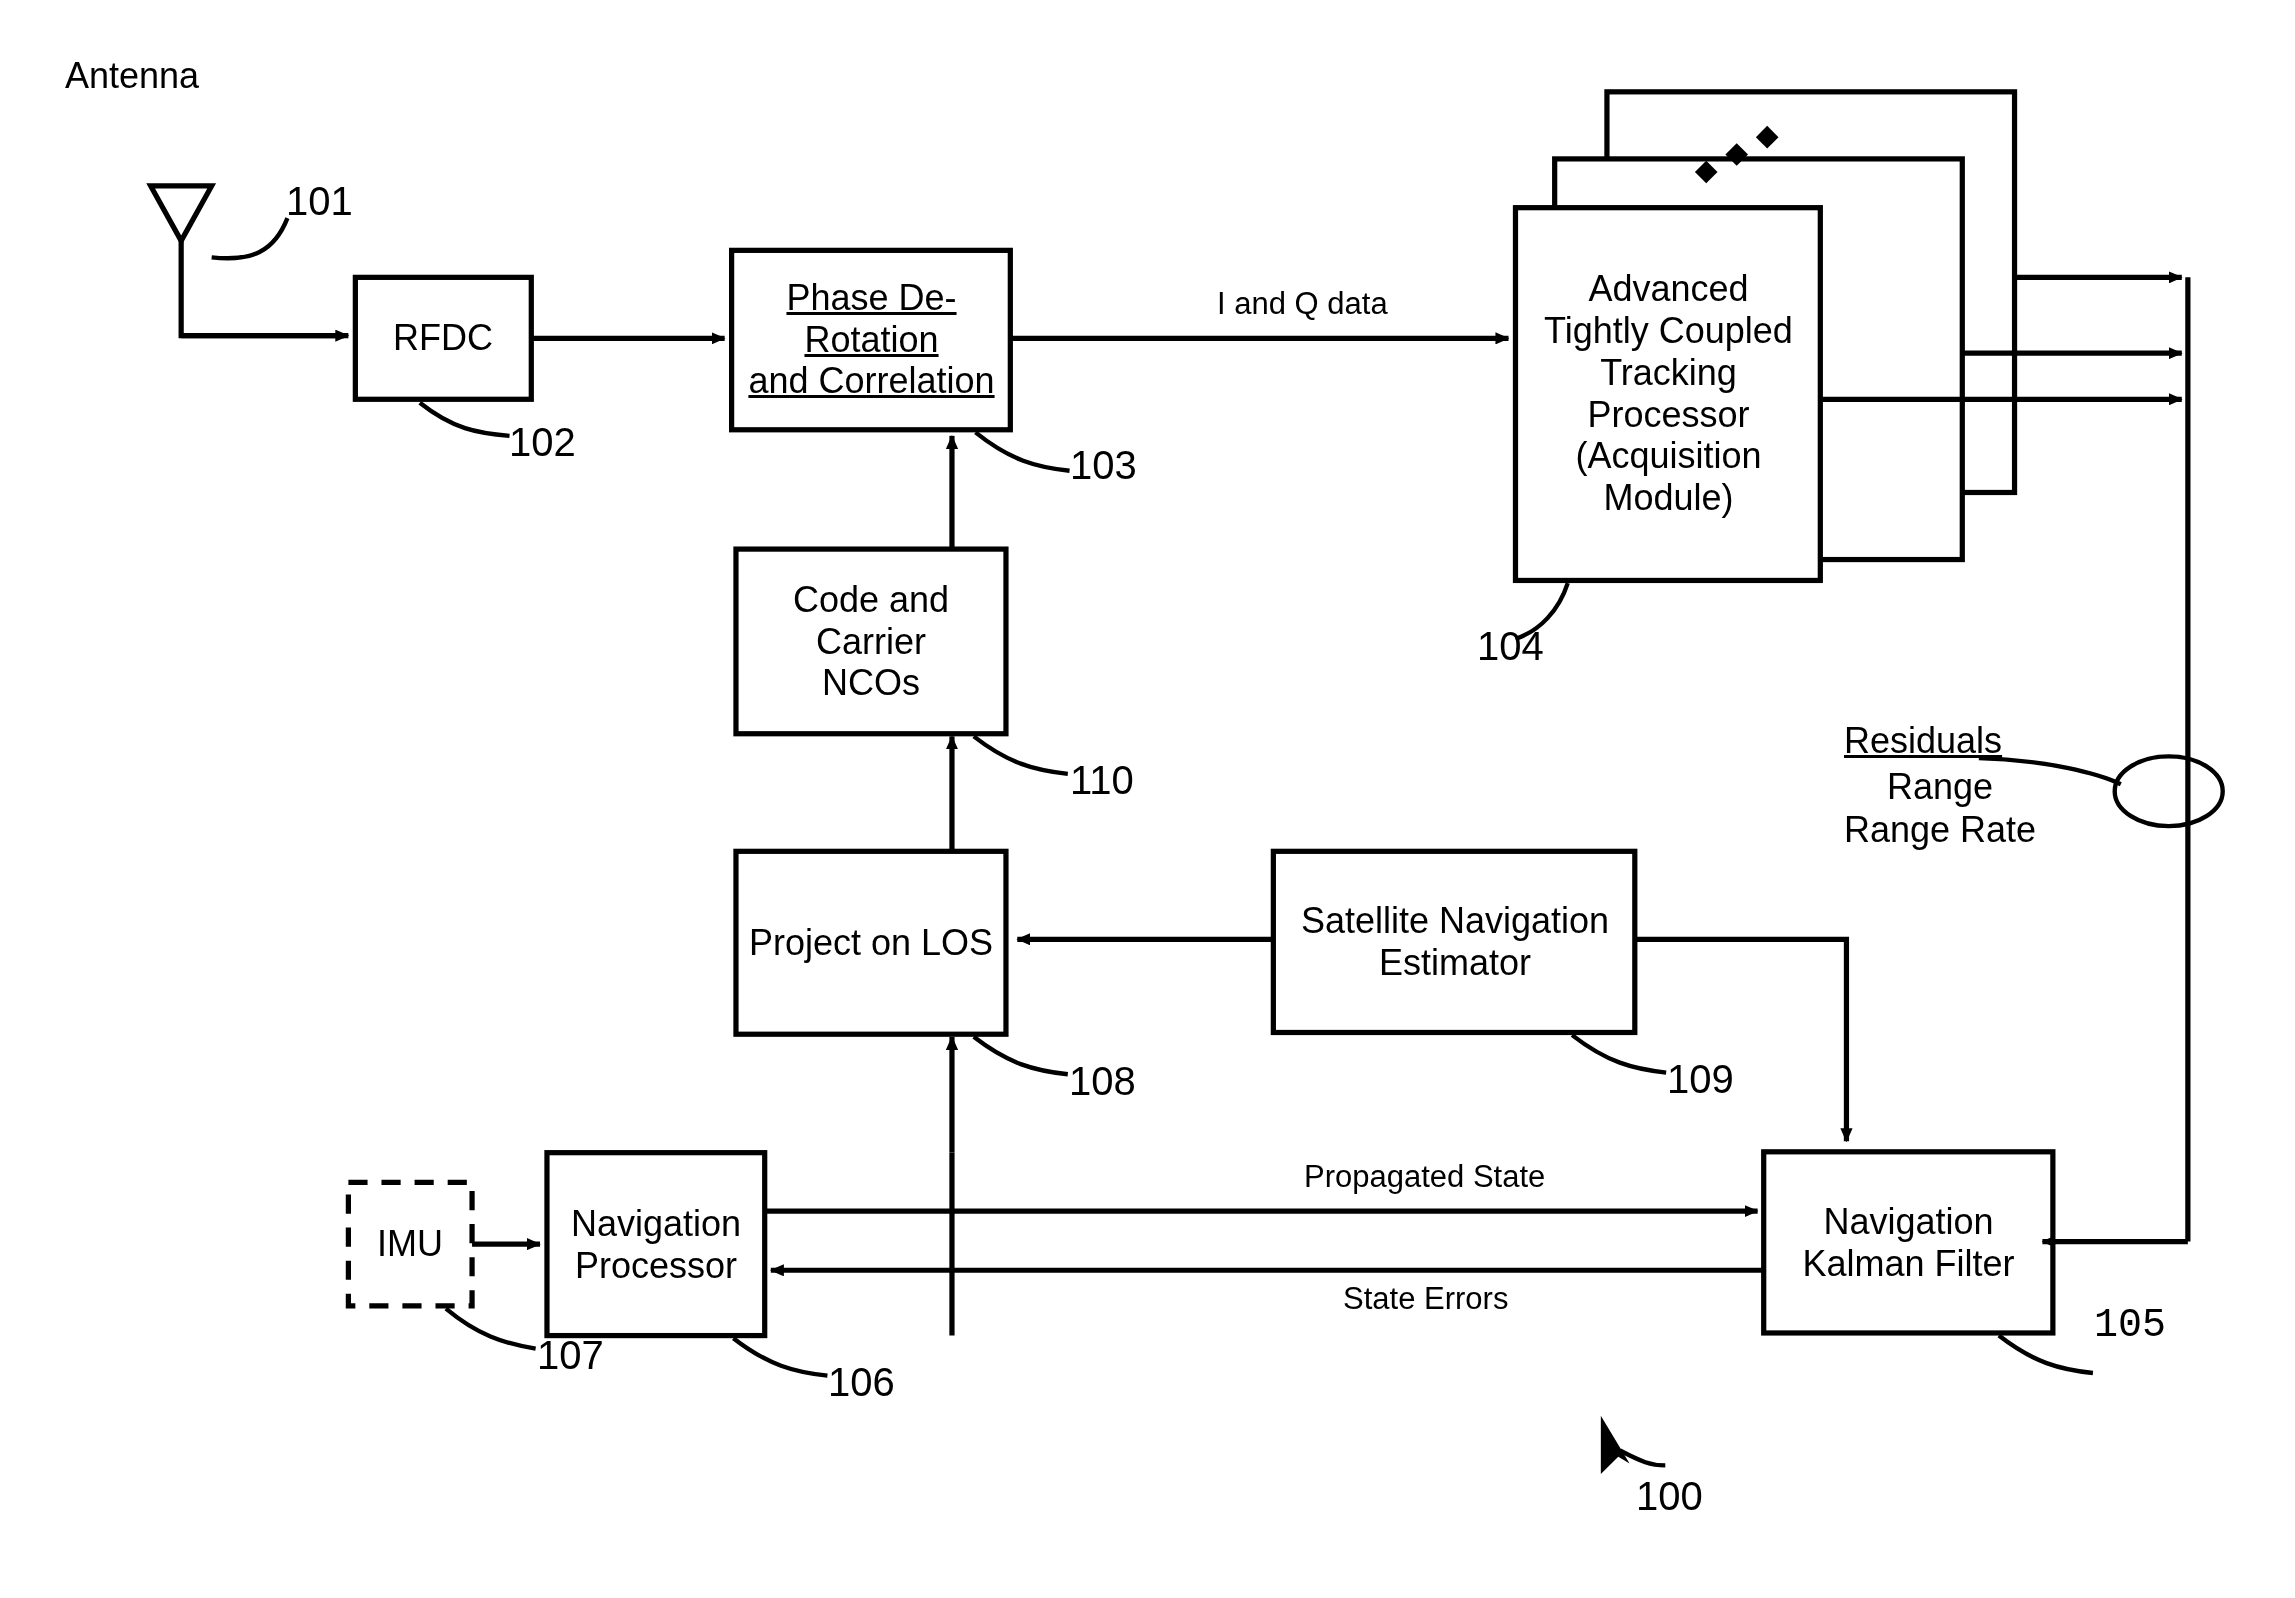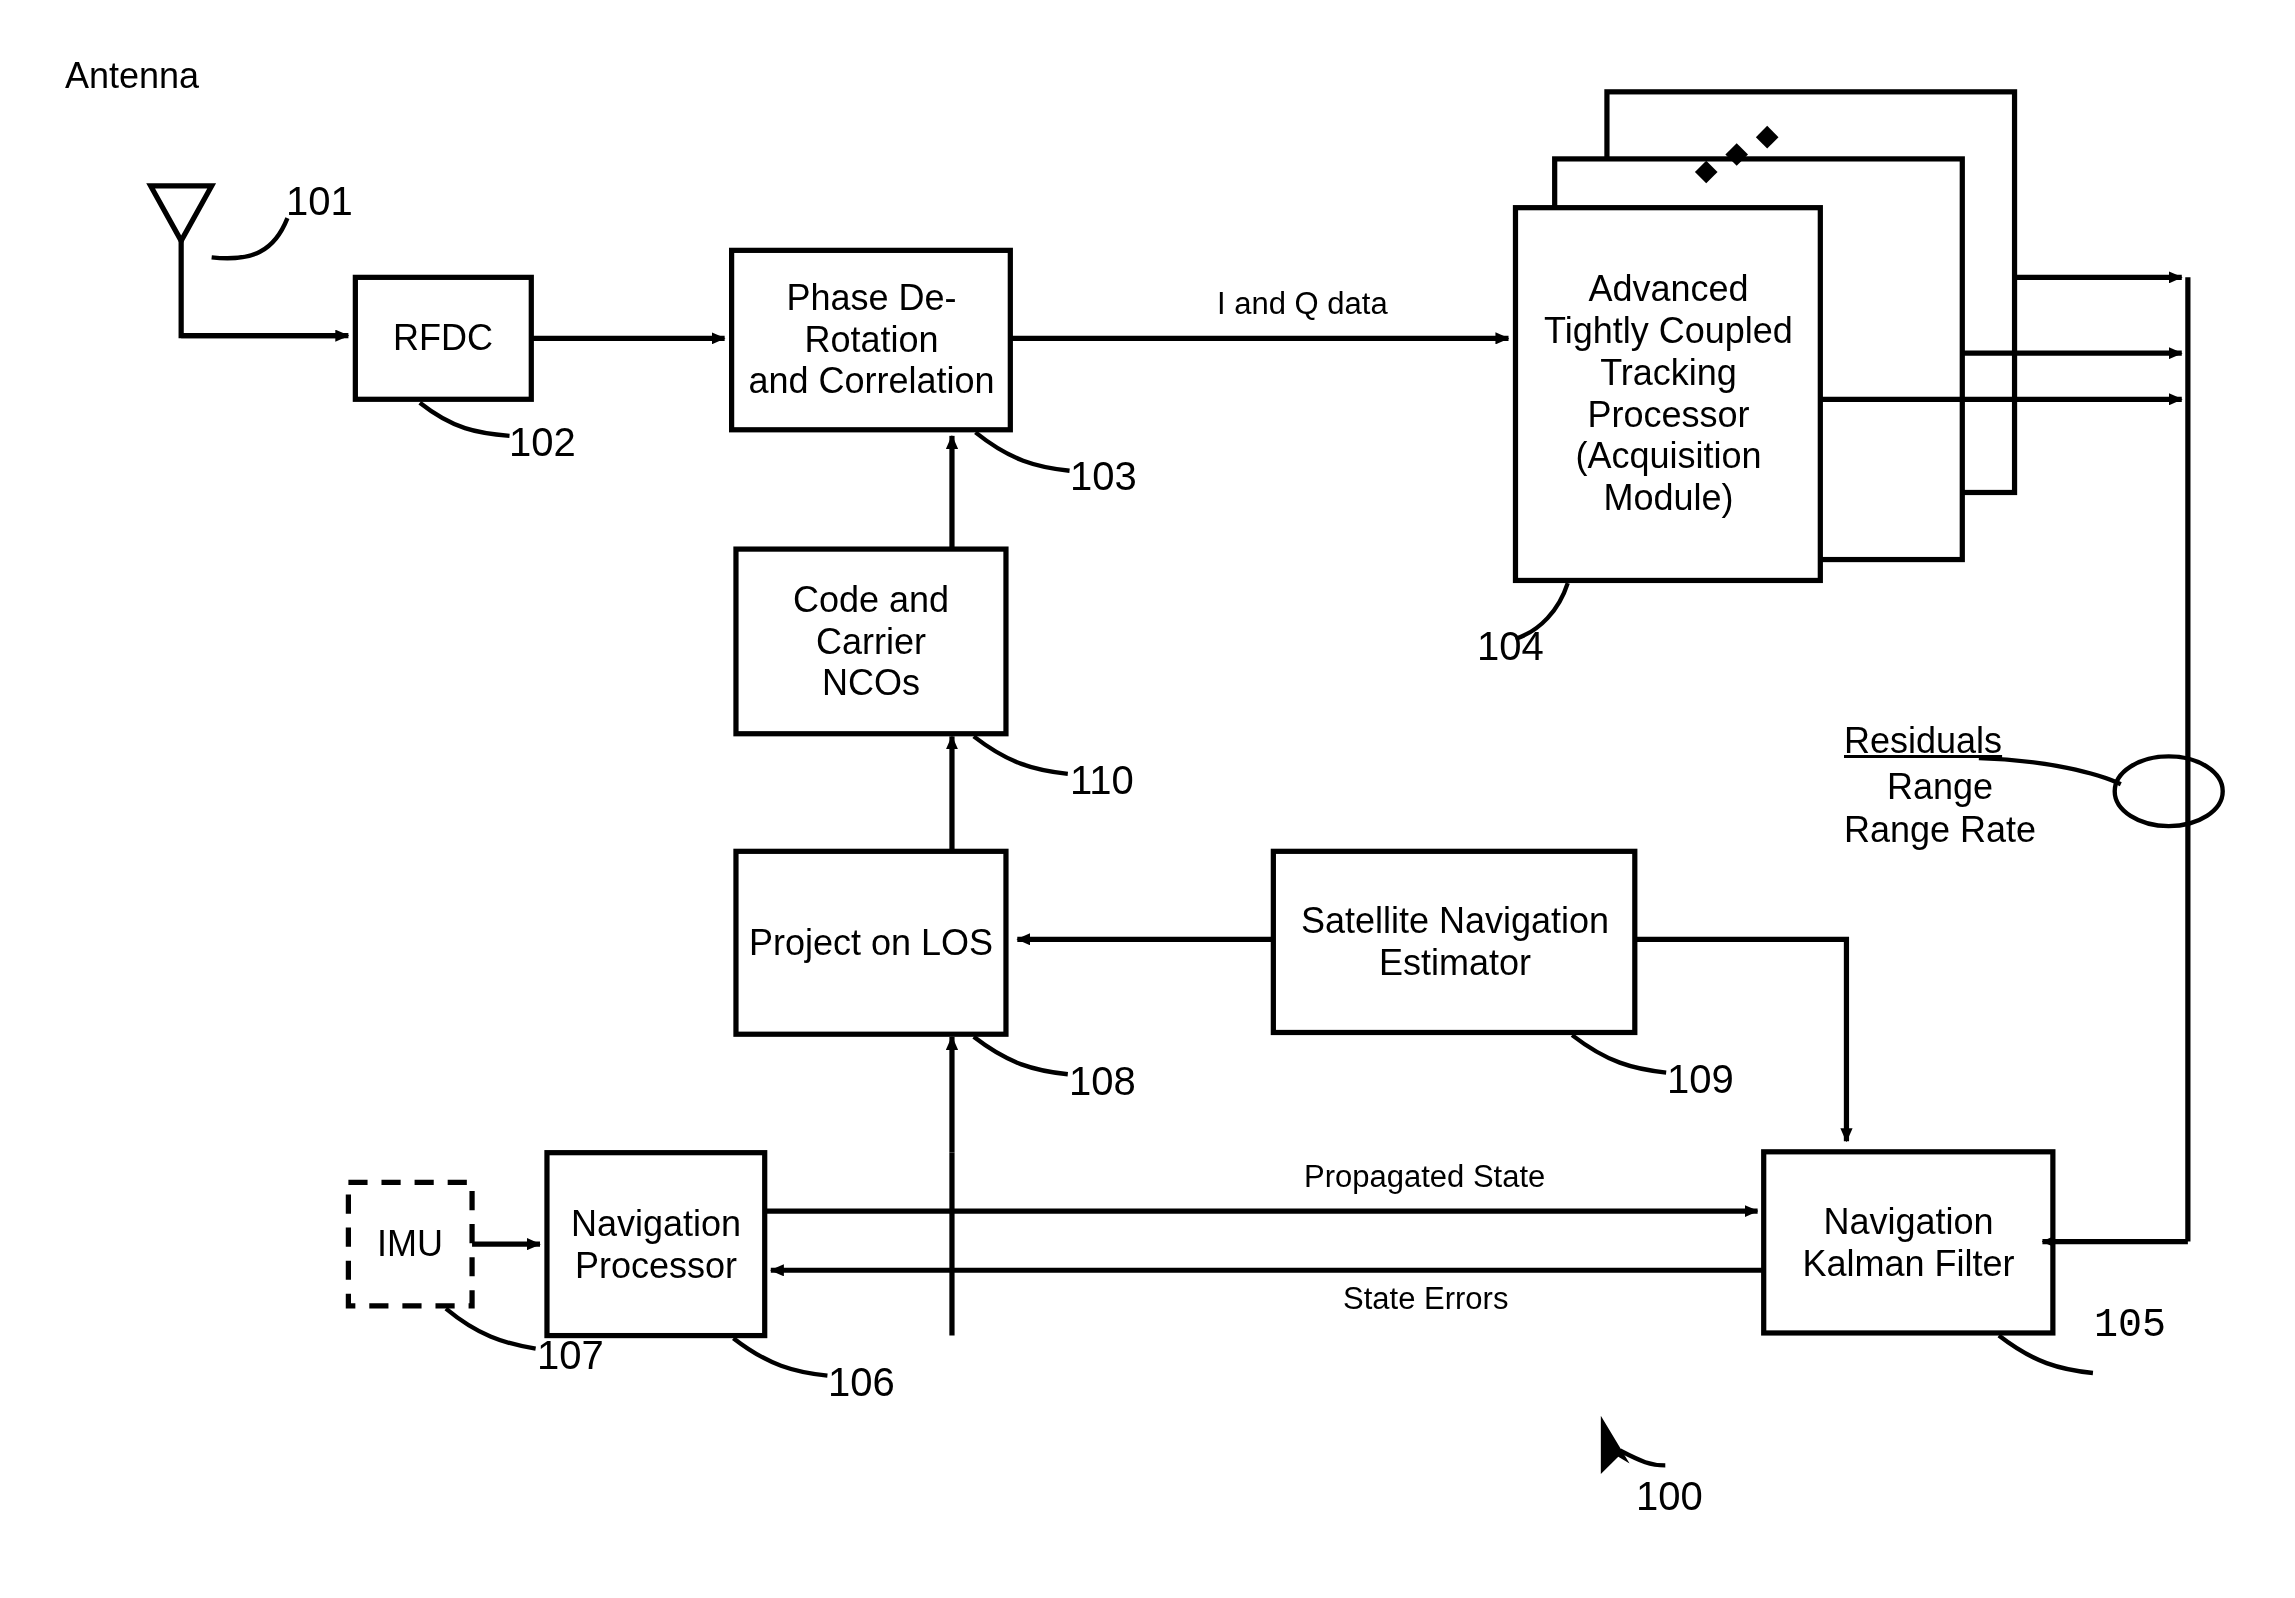--- a/index.html
+++ b/index.html
@@ -126,21 +126,21 @@
       <path d="M1860,1665 C 1885,1678 1895,1682 1912,1682" stroke-width="5"></path>
     </g>
 
     <path d="M1838,1625 L1838,1692 L1858,1672 L1871,1680 Z" fill="#000" stroke="none"></path>
   </svg>
 
   <div class="plain-label" style="left:65px;top:55px;">Antenna</div>
 
   <div class="blk-label" style="left:355px;top:277px;width:176px;height:122px;">RFDC</div>
 
-  <div class="blk-label" style="left:732px;top:250px;width:279px;height:179px;">Phase De-Rotation
+  <div class="blk-label" style="left:732px;top:250px;width:279px;height:179px;text-decoration:underline;">Phase De-Rotation
 and Correlation</div>
 
   <div class="blk-label" style="left:1516px;top:207px;width:305px;height:373px;">Advanced
 Tightly Coupled
 Tracking
 Processor
 (Acquisition
 Module)</div>
 
   <div class="blk-label" style="left:1764px;top:1152px;width:289px;height:181px;">Navigation
@@ -154,21 +154,21 @@
   <div class="blk-label" style="left:736px;top:851px;width:270px;height:183px;text-align:right;">Project on LOS</div>
 
   <div class="blk-label" style="left:1274px;top:851px;width:362px;height:181px;">Satellite Navigation
 Estimator</div>
 
   <div class="blk-label" style="left:736px;top:549px;width:270px;height:185px;">Code and Carrier
 NCOs</div>
 
   <div class="ref" style="left:286px;top:171px;">101</div>
   <div class="ref" style="left:509px;top:412px;">102</div>
-  <div class="ref" style="left:1070px;top:446px;">103</div>
+  <div class="ref" style="left:1070px;top:435px;">103</div>
   <div class="ref" style="left:1477px;top:616px;">104</div>
   <div class="ref" style="left:2094px;top:1295px;font-family:Liberation Mono, monospace;">105</div>
   <div class="ref" style="left:828px;top:1352px;">106</div>
   <div class="ref" style="left:537px;top:1325px;">107</div>
   <div class="ref" style="left:1069px;top:1051px;text-align:right;">108</div>
   <div class="ref" style="left:1667px;top:1049px;">109</div>
   <div class="ref" style="left:1070px;top:750px;">110</div>
   <div class="ref" style="left:1636px;top:1466px;">100</div>
 
   <div class="edge-label" style="left:1217px;top:286px;">I and Q data</div>

